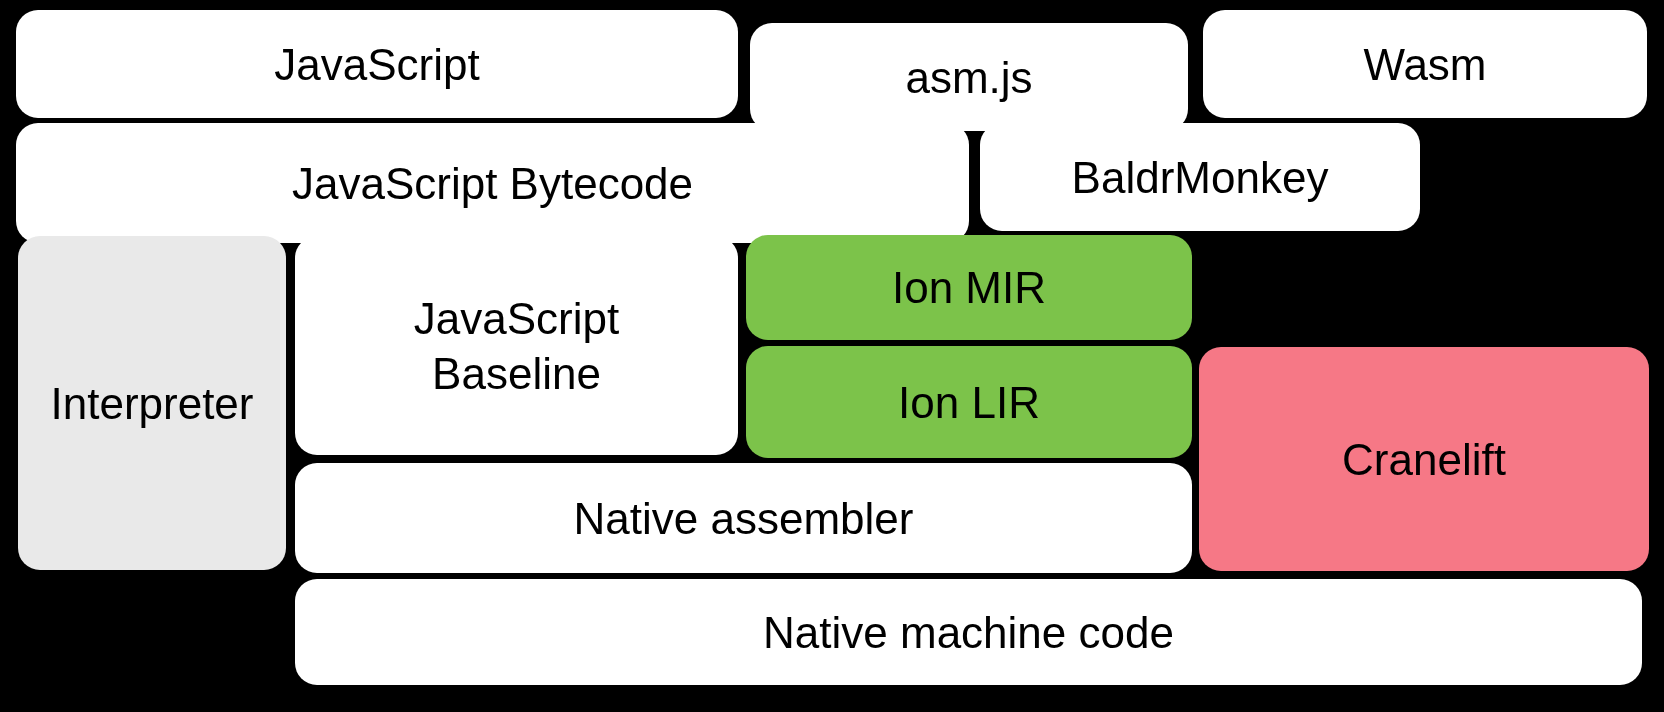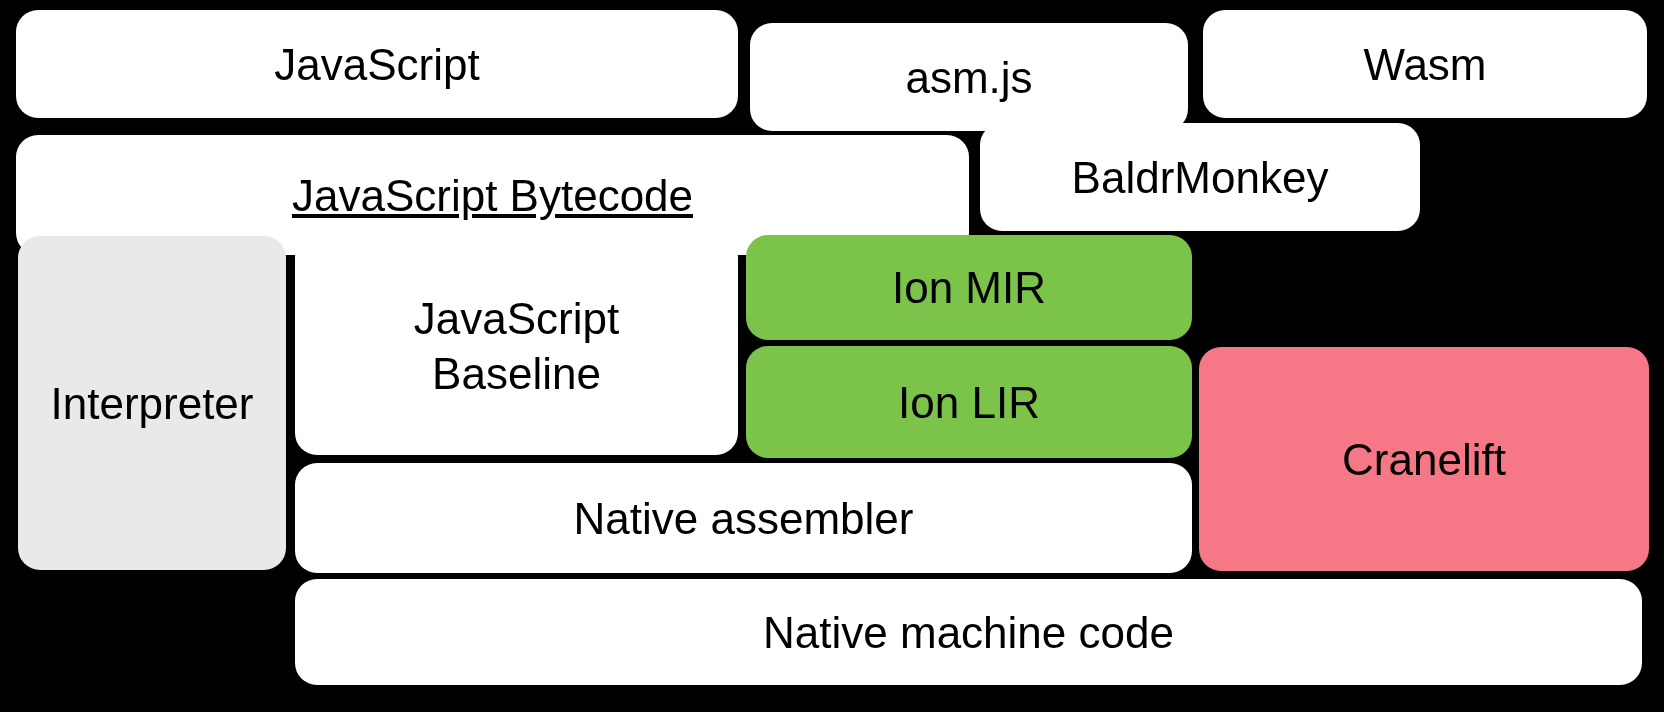--- a/index.html
+++ b/index.html
@@ -30,21 +30,21 @@
   }
   .box.white { background: var(--box_white, #ffffff); }
   .box.gray  { background: var(--box_gray,  #e9e9e9); }
   .box.green { background: var(--box_green, #7cc34a); }
   .box.pink  { background: var(--box_pink,  #f67886); }
 
   
   .n-javascript          { left: 16px;   top: 10px;  width: 722px;  height: 108px; }
   .n-asmjs               { left: 750px;  top: 10px;  width: 438px;  height: 108px; margin-top: 13px; }
   .n-wasm                { left: 1203px; top: 10px;  width: 444px;  height: 108px; }
-  .n-javascript-bytecode { left: 16px;   top: 135px; width: 953px;  height: 120px; text-decoration: underline; }
+  .n-javascript-bytecode { left: 16px;   top: 123px; width: 953px;  height: 120px; }
   .n-baldrmonkey         { left: 980px;  top: 123px; width: 440px;  height: 108px; }
   .n-interpreter         { left: 18px;   top: 236px; width: 268px;  height: 334px; }
   .n-javascript-baseline { left: 295px;  top: 236px; width: 443px;  height: 219px; }
   .n-ion-mir             { left: 746px;  top: 235px; width: 446px;  height: 105px; }
   .n-ion-lir             { left: 746px;  top: 346px; width: 446px;  height: 112px; }
   .n-cranelift           { left: 1199px; top: 347px; width: 450px;  height: 224px; }
   .n-macro-assembler     { left: 295px;  top: 463px; width: 897px;  height: 110px; }
   .n-native-machine-code { left: 295px;  top: 579px; width: 1347px; height: 106px; }
 </style>
 </head>

